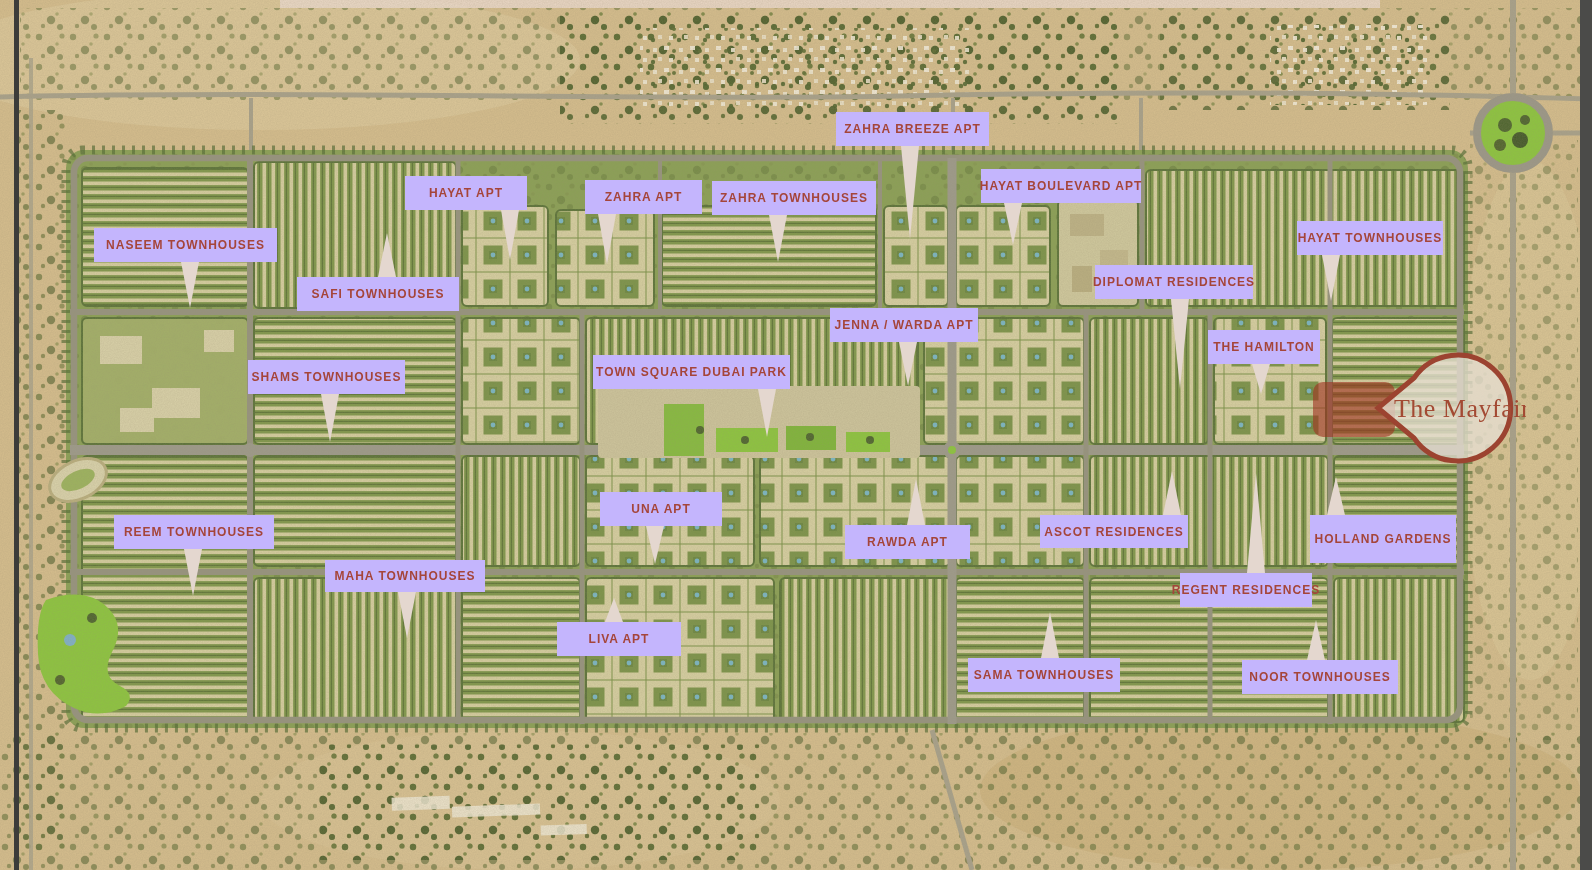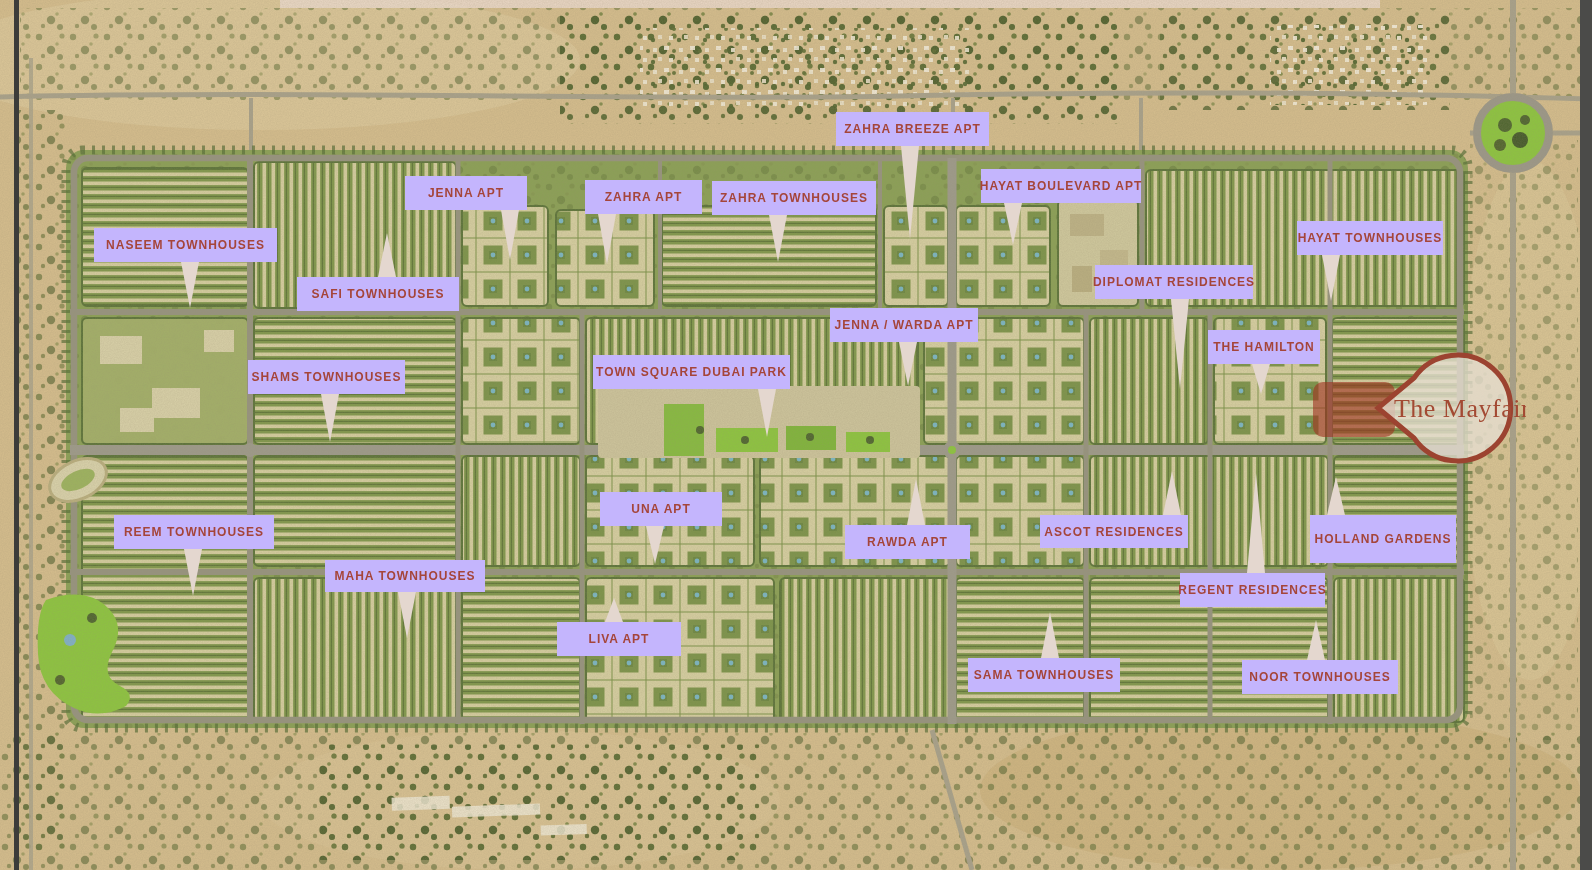--- a/index.html
+++ b/index.html
@@ -216,21 +216,21 @@
       <rect x="1580" y="0" width="12" height="870" fill="#4b4b49"></rect>
     </g>
   </svg>
 
   <div id="labels-layer">
       <div class="map-label" style="left: 94px; top: 228px; width: 183px; height: 34px;">
         <span class="label-text">NASEEM TOWNHOUSES</span>
         <span class="tail down" style="left: 87px; border-top-width: 46px;"></span>
       </div>
       <div class="map-label" style="left: 405px; top: 176px; width: 122px; height: 34px;">
-        <span class="label-text">JENNA APT</span>
+        <span class="label-text">HAYAT APT</span>
         <span class="tail down" style="left: 96px; border-top-width: 50px;"></span>
       </div>
       <div class="map-label" style="left: 297px; top: 277px; width: 162px; height: 34px;">
         <span class="label-text">SAFI TOWNHOUSES</span>
         <span class="tail up" style="left: 81px; border-bottom-width: 44px;"></span>
       </div>
       <div class="map-label" style="left: 585px; top: 180px; width: 117px; height: 34px;">
         <span class="label-text">ZAHRA APT</span>
         <span class="tail down" style="left: 13px; border-top-width: 50px;"></span>
       </div>
@@ -287,21 +287,21 @@
         <span class="tail up" style="left: 17px; border-bottom-width: 38px;"></span>
       </div>
       <div class="map-label" style="left: 114px; top: 515px; width: 160px; height: 34px;">
         <span class="label-text">REEM TOWNHOUSES</span>
         <span class="tail down" style="left: 70px; border-top-width: 47px;"></span>
       </div>
       <div class="map-label" style="left: 325px; top: 560px; width: 160px; height: 32px;">
         <span class="label-text">MAHA TOWNHOUSES</span>
         <span class="tail down" style="left: 73px; border-top-width: 46px;"></span>
       </div>
-      <div class="map-label" style="left: 1180px; top: 573px; width: 145px; height: 34px;">
+      <div class="map-label" style="left: 1180px; top: 573px; width: 132px; height: 34px;">
         <span class="label-text">REGENT RESIDENCES</span>
         <span class="tail up" style="left: 67px; border-bottom-width: 100px;"></span>
       </div>
       <div class="map-label" style="left: 557px; top: 622px; width: 124px; height: 34px;">
         <span class="label-text">LIVA APT</span>
         <span class="tail up" style="left: 48px; border-bottom-width: 24px;"></span>
       </div>
       <div class="map-label" style="left: 968px; top: 658px; width: 152px; height: 34px;">
         <span class="label-text">SAMA TOWNHOUSES</span>
         <span class="tail up" style="left: 73px; border-bottom-width: 46px;"></span>

